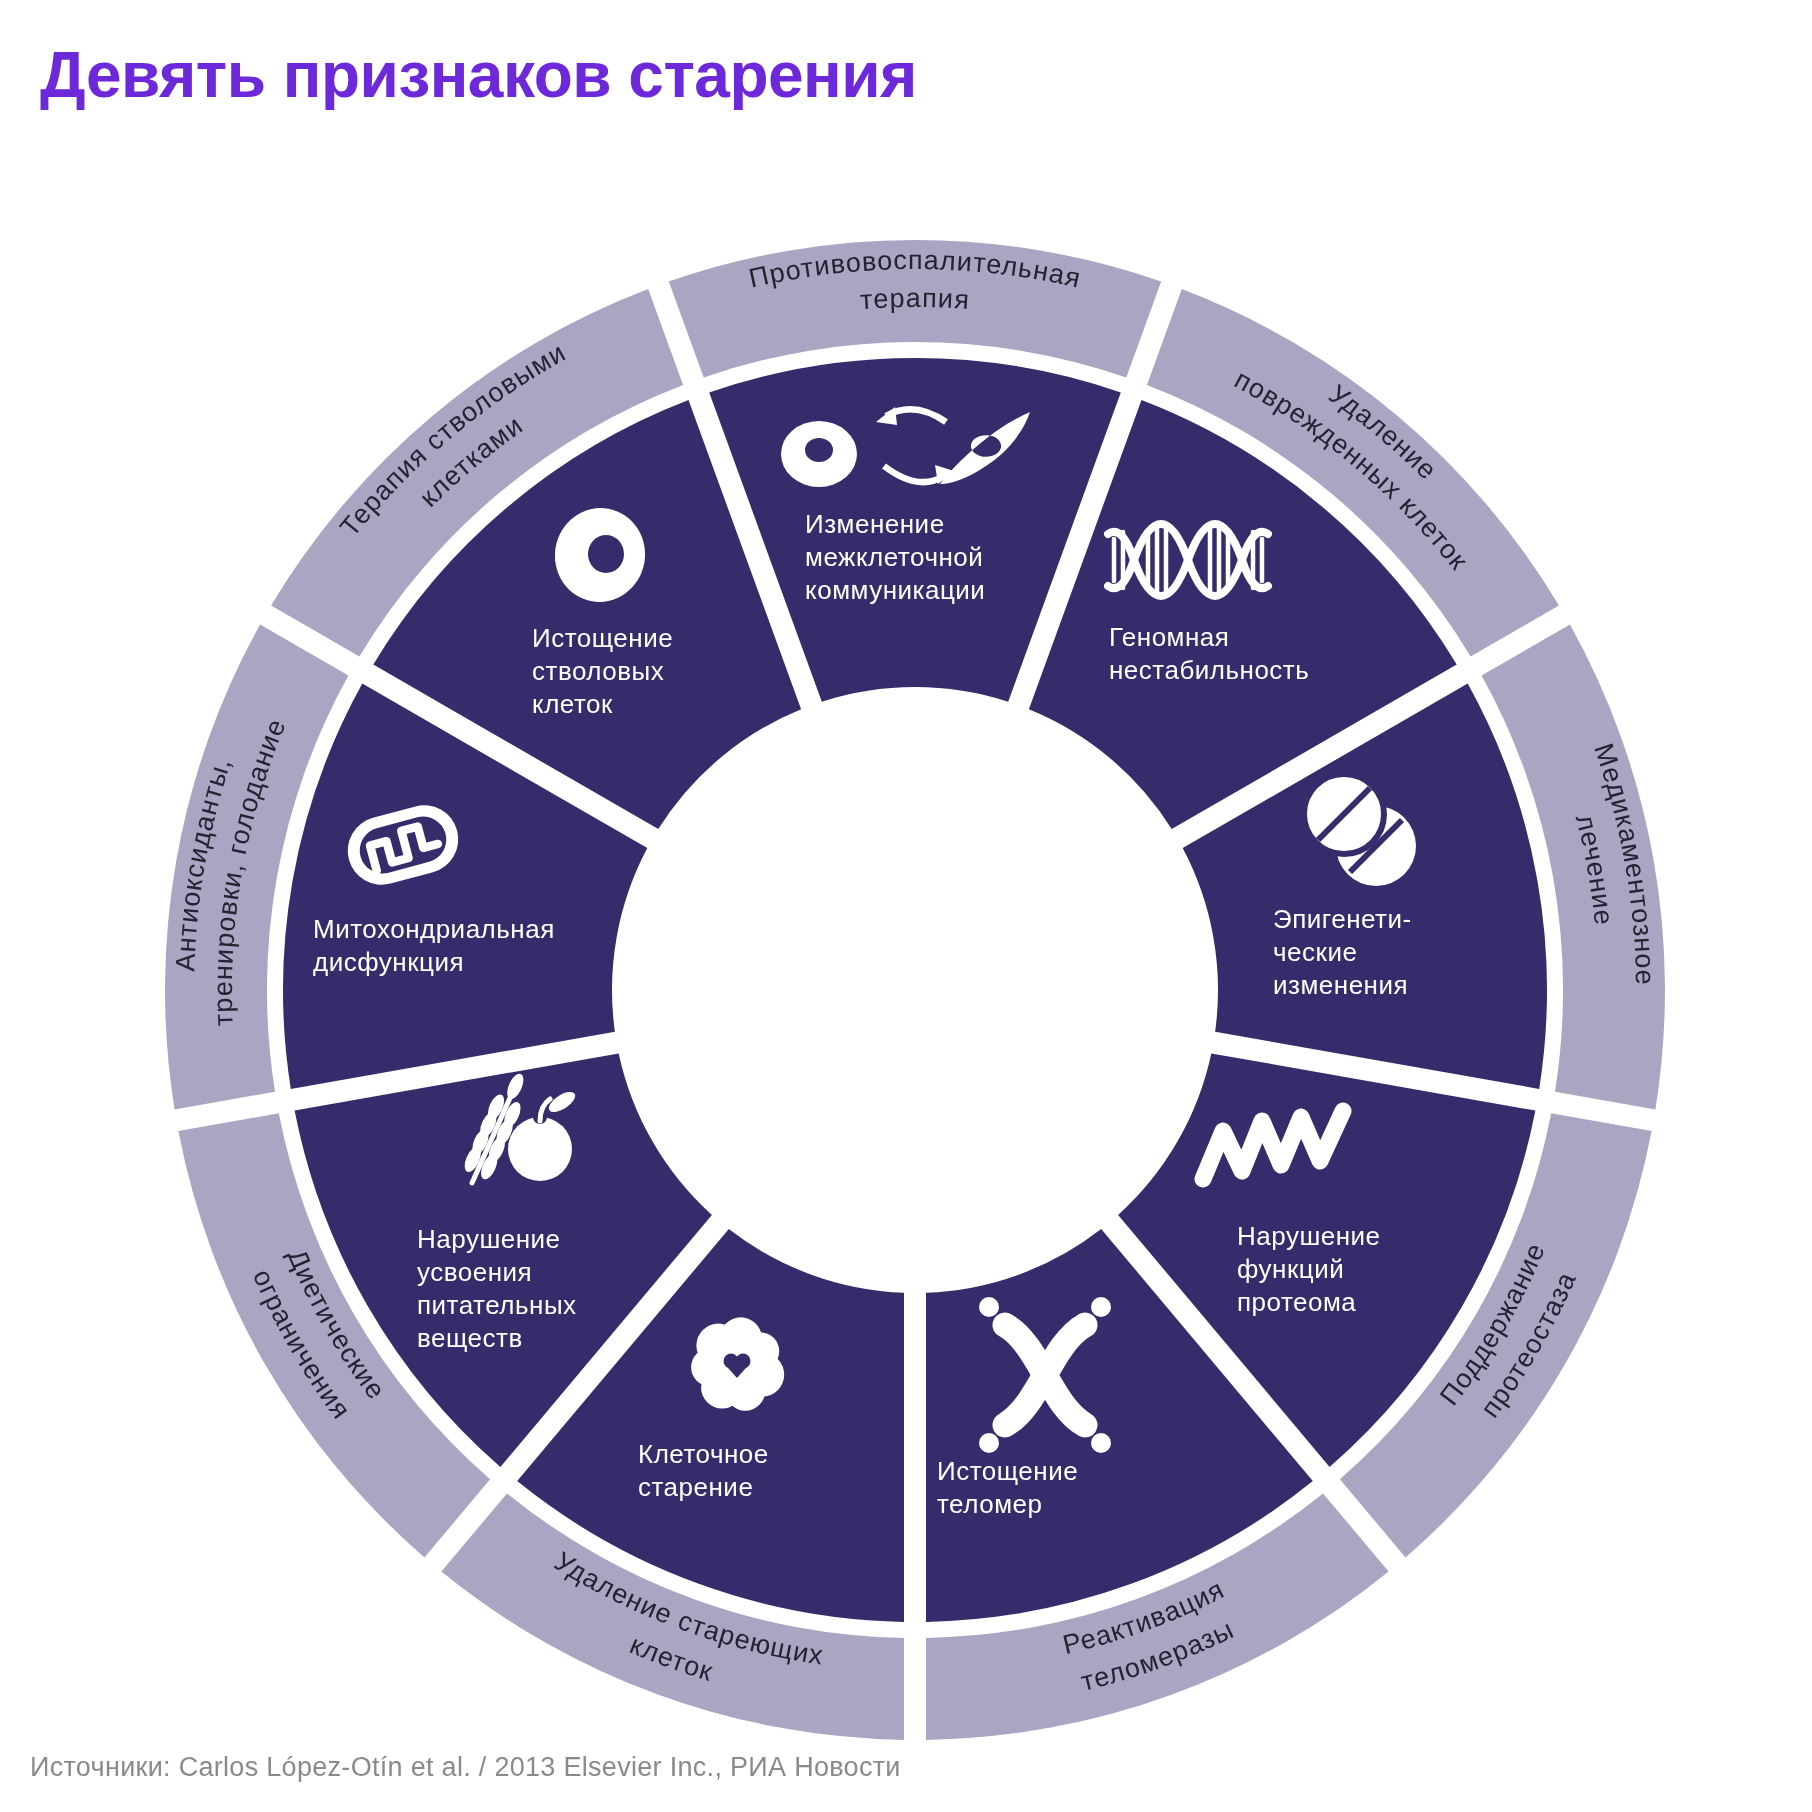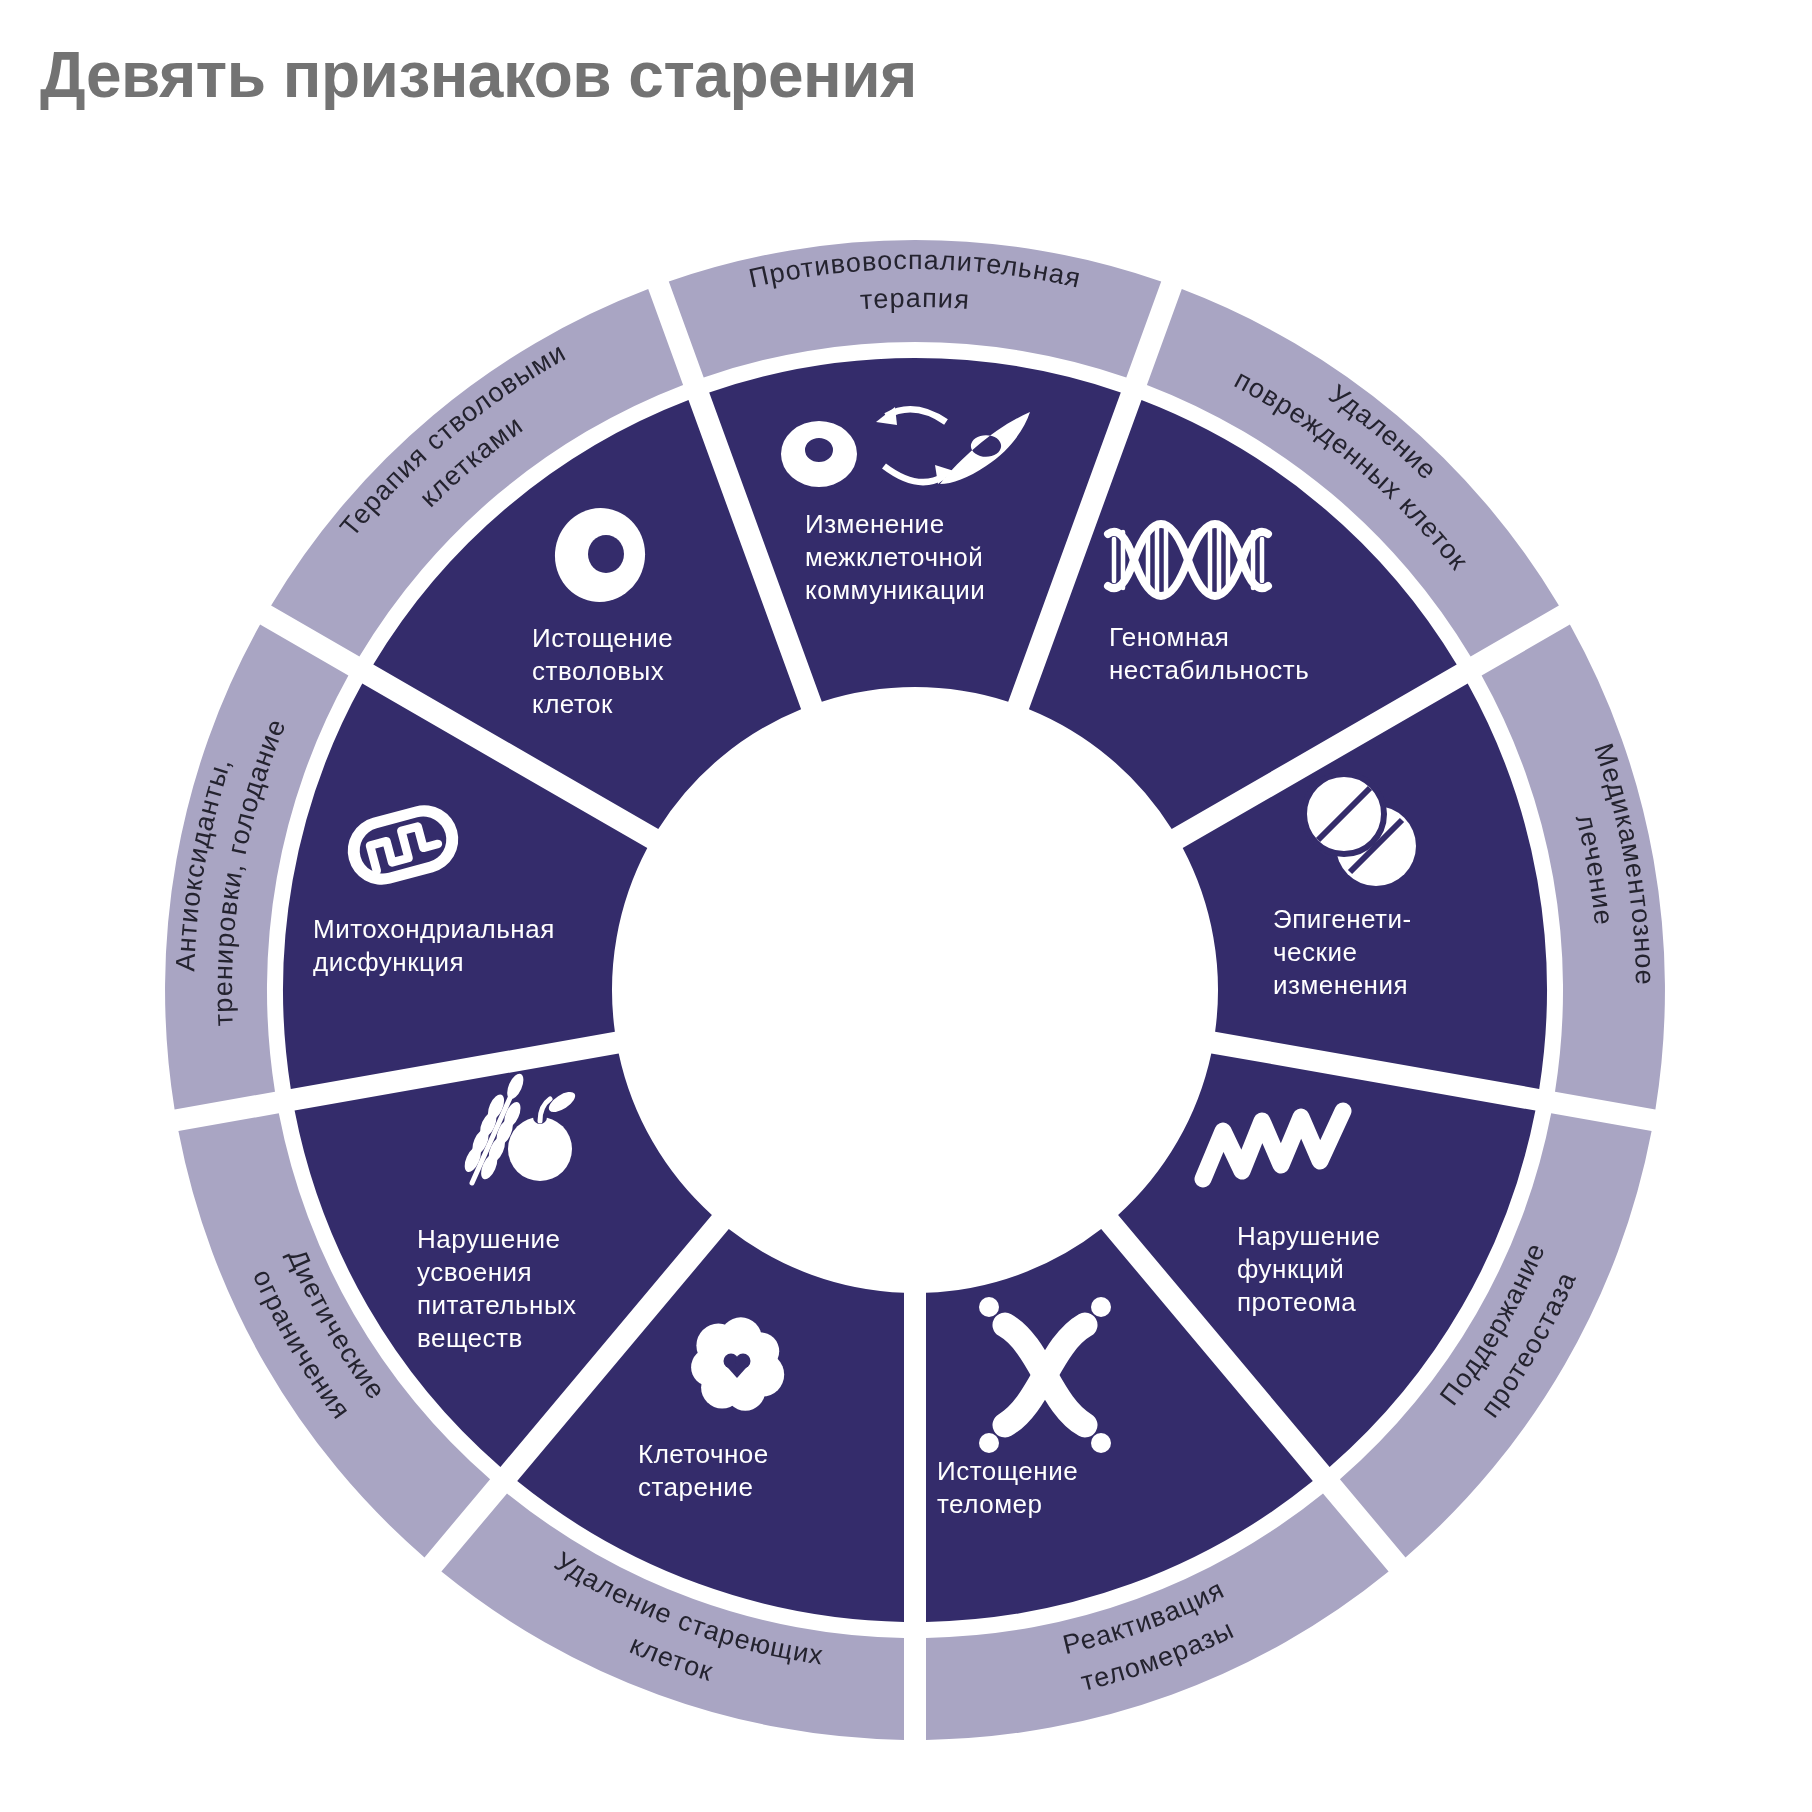--- a/index.html
+++ b/index.html
@@ -1,19 +1,19 @@
 <!DOCTYPE html>
 <html><head>
 <meta charset="utf-8">
 <style>
   html,body{margin:0;padding:0;background:#fff;}
   .canvas{position:relative;width:1812px;height:1812px;background:#fff;overflow:hidden;
           font-family:"Liberation Sans", sans-serif;}
   .page-title{position:absolute;left:40px;top:38px;font-size:64px;font-weight:700;
-              color:#737373;line-height:1.16;letter-spacing:-0.5px;}
+              color:#6d28d9;line-height:1.16;letter-spacing:-0.5px;}
   .source-line{position:absolute;left:30px;top:1752px;font-size:27px;color:#8a8a8e;letter-spacing:0.3px;}
   #wheel{position:absolute;left:0;top:0;}
   .hallmark-label{font-size:26px;fill:#ffffff;letter-spacing:0.5px;font-weight:500;}
   .therapy-label{font-size:27px;fill:#24232f;letter-spacing:1px;font-weight:500;}
 </style>
 </head>
 <body>
 
 <div class="canvas">
   <div class="page-title">
@@ -205,13 +205,14 @@
         <g transform="translate(600,555)">
           <ellipse cx="0" cy="0" rx="45" ry="47" fill="#fff" transform="rotate(10)"></ellipse>
           <ellipse cx="6" cy="-1" rx="18" ry="19" fill="#342c6b"></ellipse>
         </g>
         <text class="hallmark-label" x="532" y="647">Истощение</text>
         <text class="hallmark-label" x="532" y="680">стволовых</text>
         <text class="hallmark-label" x="532" y="713">клеток</text>
       </g>
     </svg>
 
+  <div class="source-line">Источники: Carlos López-Otín et al. / 2013 Elsevier Inc., РИА Новости</div>
 </div>
 
 </body></html>

